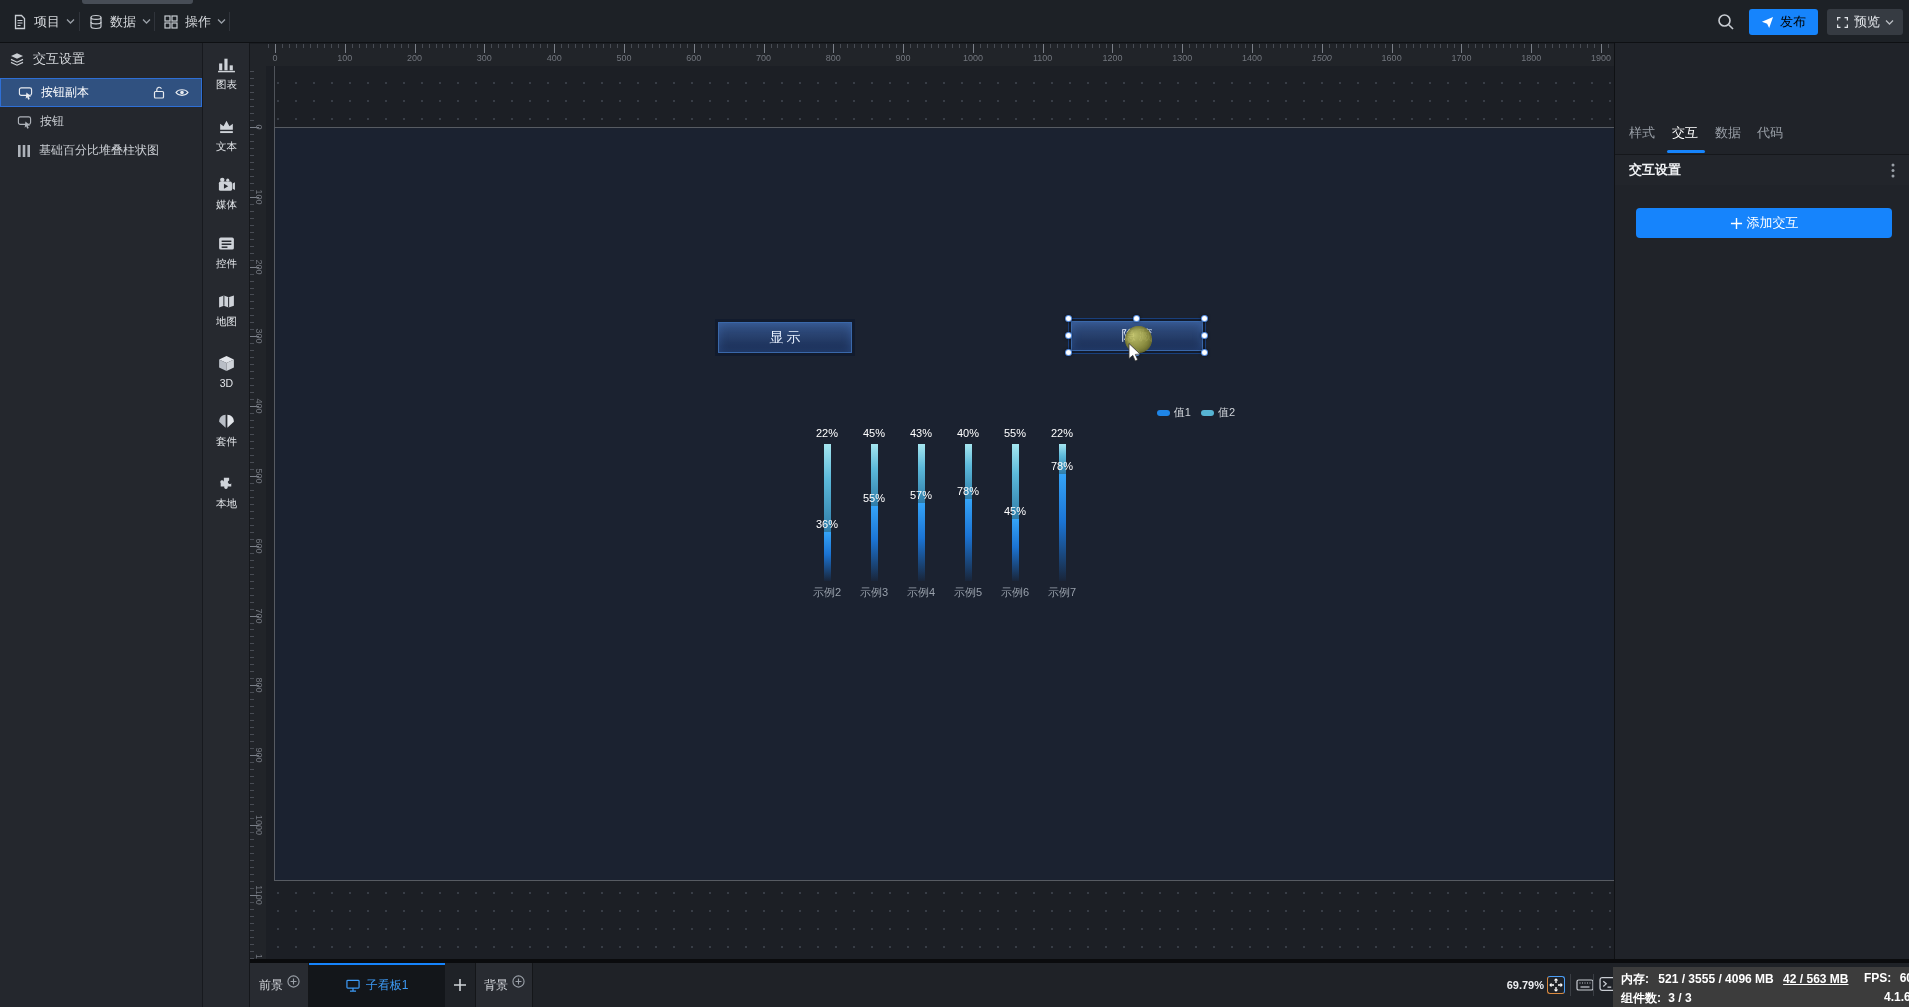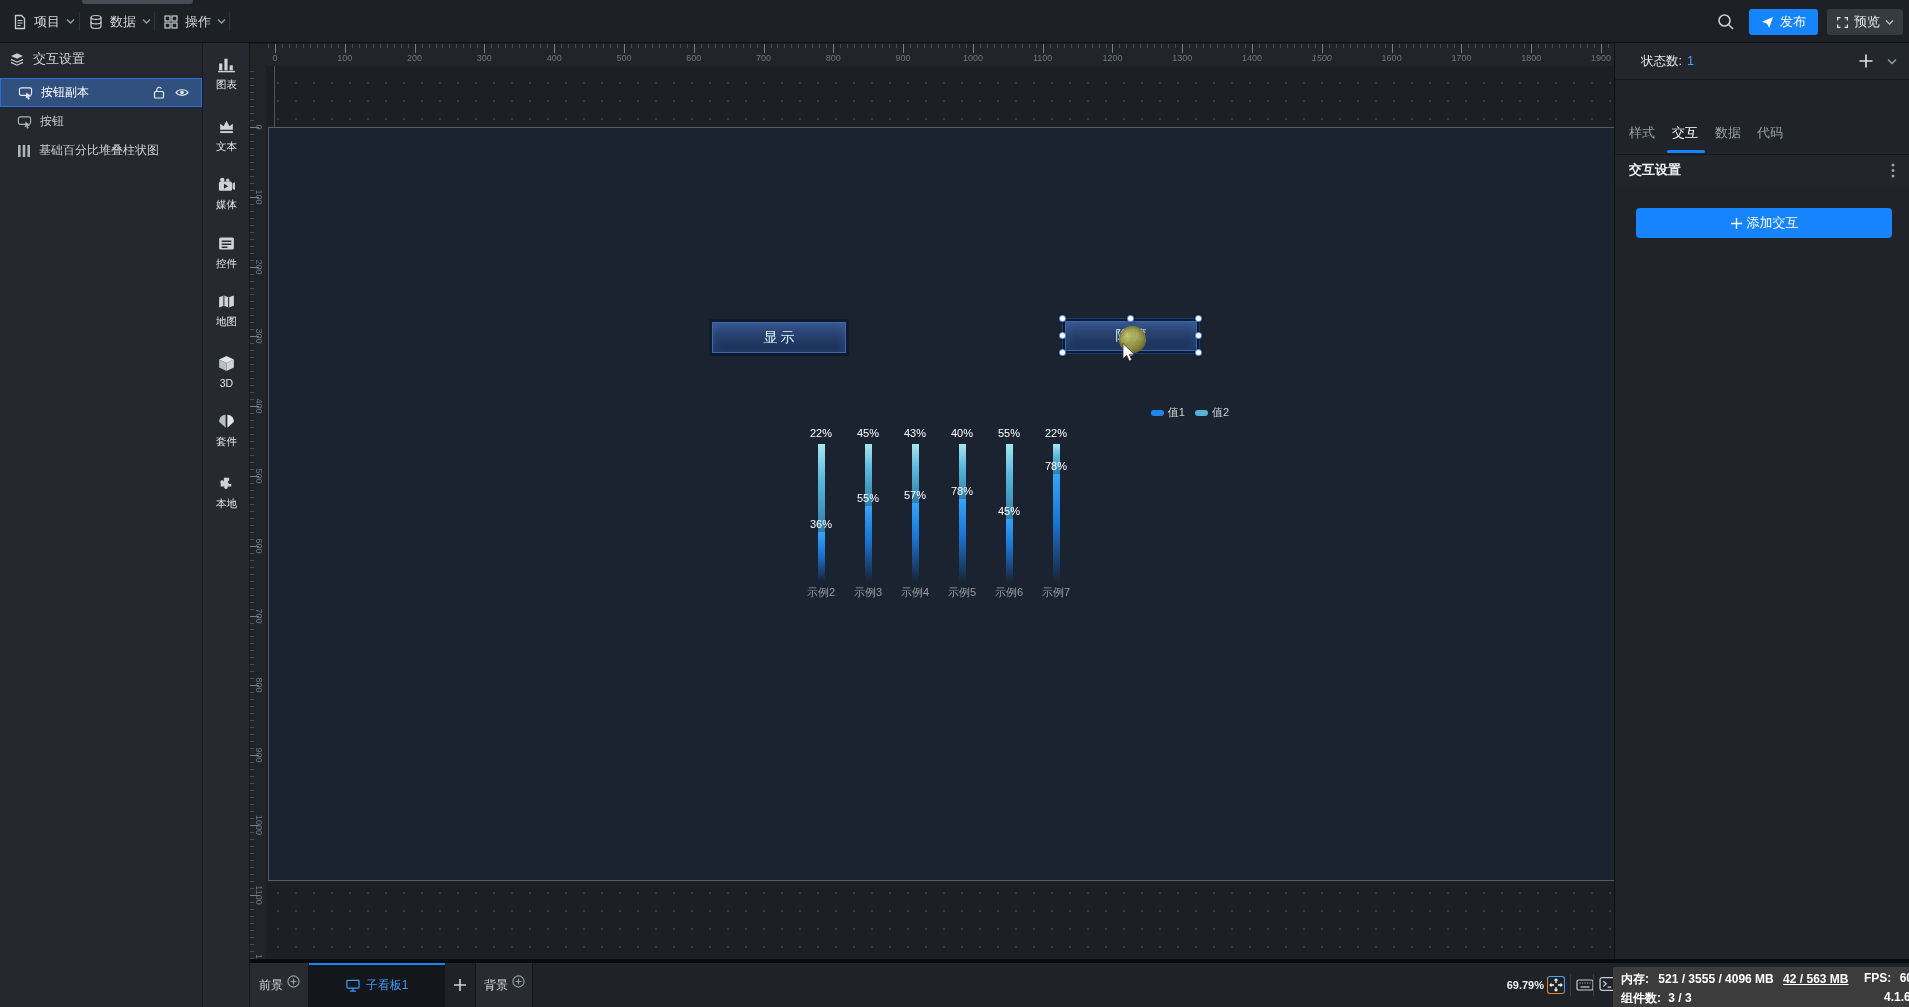--- a/index.html
+++ b/index.html
@@ -7,21 +7,21 @@
   #app{position:relative;width:1909px;height:1007px;background:#1a1d22;overflow:hidden;color:#d6d9dd;user-select:none;}
   .abs{position:absolute;}
 
   
   #topbar{left:0;top:0;width:1909px;height:43px;background:#1d2126;border-bottom:1px solid #0e1013;}
   #topstrip{left:82px;top:0;width:111px;height:4px;background:#474d56;border-radius:0 0 3px 3px;}
   .menu{top:0;height:43px;display:flex;align-items:center;gap:6px;cursor:pointer;}
   .menu span{font-size:13px;color:#d6d9dd;}
   .msep{top:12px;width:1px;height:19px;background:#30343b;}
   .chev{display:inline-block;}
-  #publish-btn{left:1749px;top:9px;width:69px;height:26px;background:#1684fc;border-radius:3px;display:flex;align-items:center;justify-content:center;gap:6px;color:#ffffff;font-size:13px;cursor:pointer;}
+  #publish-btn{left:1749px;top:9px;width:69px;height:26px;background:#1684fc;border-radius:3px;display:flex;align-items:center;justify-content:center;gap:6px;color:#000000;font-size:13px;cursor:pointer;}
   #preview-btn{left:1827px;top:9px;width:76px;height:26px;background:#363b42;border-radius:3px;display:flex;align-items:center;justify-content:center;gap:5px;color:#e2e5e9;font-size:13px;cursor:pointer;}
 
   
   #layers-panel{left:0;top:43px;width:203px;height:964px;background:#24272d;border-right:1px solid #17191e;}
   #layers-header{position:absolute;left:0;top:0;width:100%;height:32px;display:flex;align-items:center;gap:8px;padding-left:9px;font-size:13px;color:#d3d6da;}
   .layer-row{position:absolute;left:0;width:202px;height:29px;display:flex;align-items:center;padding-left:17px;gap:8px;font-size:12px;color:#c9cdd2;cursor:pointer;}
   .layer-row.selected{background:#305180;border:1px solid #2e6fd6;color:#fff;}
   .row-tools{position:absolute;right:12px;display:flex;gap:10px;align-items:center;}
 
   
@@ -35,21 +35,21 @@
   #v-ruler{left:250px;top:66px;width:16px;height:897px;background:#212429;overflow:hidden;}
   .htick{position:absolute;top:0;width:1px;height:4px;background:#484c54;}
   .htick.major{height:9px;background:#7a7f88;}
   .hlabel{position:absolute;top:9px;font-size:9px;color:#72767e;transform:translateX(-50%);}
   .vtick{position:absolute;left:0;height:1px;width:4px;background:#484c54;}
   .vtick.major{width:9px;background:#7a7f88;}
   .vlabel{position:absolute;left:4px;font-size:9px;color:#72767e;writing-mode:vertical-rl;transform:translateY(-50%);}
   #content{left:266px;top:66px;width:1348px;height:897px;background-color:#1c1f25;overflow:hidden;
     background-image:radial-gradient(circle,#383d46 1px,rgba(0,0,0,0) 1.3px);background-size:18px 18px;background-position:3px 8px;}
   #guide-v{left:8px;top:0;width:1px;height:61px;background:#4f535a;}
-  #canvas{left:2px;top:61px;width:1464px;height:754px;background:#1b2230;border:1px solid #575b62;background-image:none;}
+  #canvas{left:8px;top:61px;width:1464px;height:754px;background:#1b2230;border:1px solid #575b62;background-image:none;}
 
   
   .ui-btn{background:linear-gradient(180deg,rgba(70,115,185,.55),rgba(24,44,84,.8)),#1d2a47;border:1px solid #3a68aa;box-shadow:0 0 0 3px rgba(14,24,44,.6),inset 0 0 10px rgba(80,140,235,.28);display:flex;align-items:center;justify-content:center;color:#e9f1ff;font-size:14px;letter-spacing:3px;padding-left:3px;cursor:pointer;}
   #btn-show{left:443px;top:194px;width:134px;height:31px;}
   #selection-box{left:793px;top:190px;width:138px;height:36px;border:1px solid #2b7bf3;cursor:move;}
   #btn-hide{position:absolute;left:2px;top:2px;right:2px;bottom:2px;}
   .handle{position:absolute;width:7px;height:7px;border-radius:50%;background:#fff;border:1px solid rgba(35,110,220,.75);box-shadow:0 0 3px rgba(0,0,0,.55);margin:-4px;}
   #click-badge{left:850px;top:198px;width:27px;height:27px;border-radius:50%;opacity:.92;background:radial-gradient(circle at 35% 35%,#c9c96a,#8f8f3a 60%,#6d6d2b);box-shadow:inset 0 0 5px #55551f;}
   #mouse-cursor{left:853px;top:215px;}
 
@@ -699,30 +699,20 @@
       </div>
 
       <div id="click-badge" class="abs"></div>
       <svg id="mouse-cursor" class="abs" width="15" height="19" viewBox="0 0 15 19">
           <polygon points="1,0.5 12,11 7.3,11.4 9.7,16.8 7.2,17.9 4.8,12.4 1,15.6" fill="#fff" stroke="#333" stroke-width="0.8"></polygon>
         </svg>
     </div>
   </div>
 
   <div id="right-panel" class="abs">
-    <div id="rp-state-row" class="rp-row">
-      <span>状态数:</span>
-      <span id="state-count">1</span>
-      <svg class="abs" style="left:243px;top:10px;" width="16" height="16" viewBox="0 0 16 16">
-          <path d="M8 1.5v13M1.5 8h13" stroke="#e2e5e9" stroke-width="1.6"></path>
-        </svg>
-      <svg class="abs" style="left:272px;top:15px;" width="10" height="8" viewBox="0 0 10 8">
-          <polyline points="1,1.5 5,5.5 9,1.5" fill="none" stroke="#9aa0a8" stroke-width="1.3"></polyline>
-        </svg>
-    </div>
 
 
     <div id="rp-tabs" class="rp-row">
       <span class="rp-tab" style="left:14px;">样式</span>
       <span class="rp-tab active" style="left:57px;">交互</span>
       <span class="rp-tab" style="left:100px;">数据</span>
       <span class="rp-tab" style="left:142px;">代码</span>
       <div id="tab-underline" class="abs"></div>
     </div>
 

